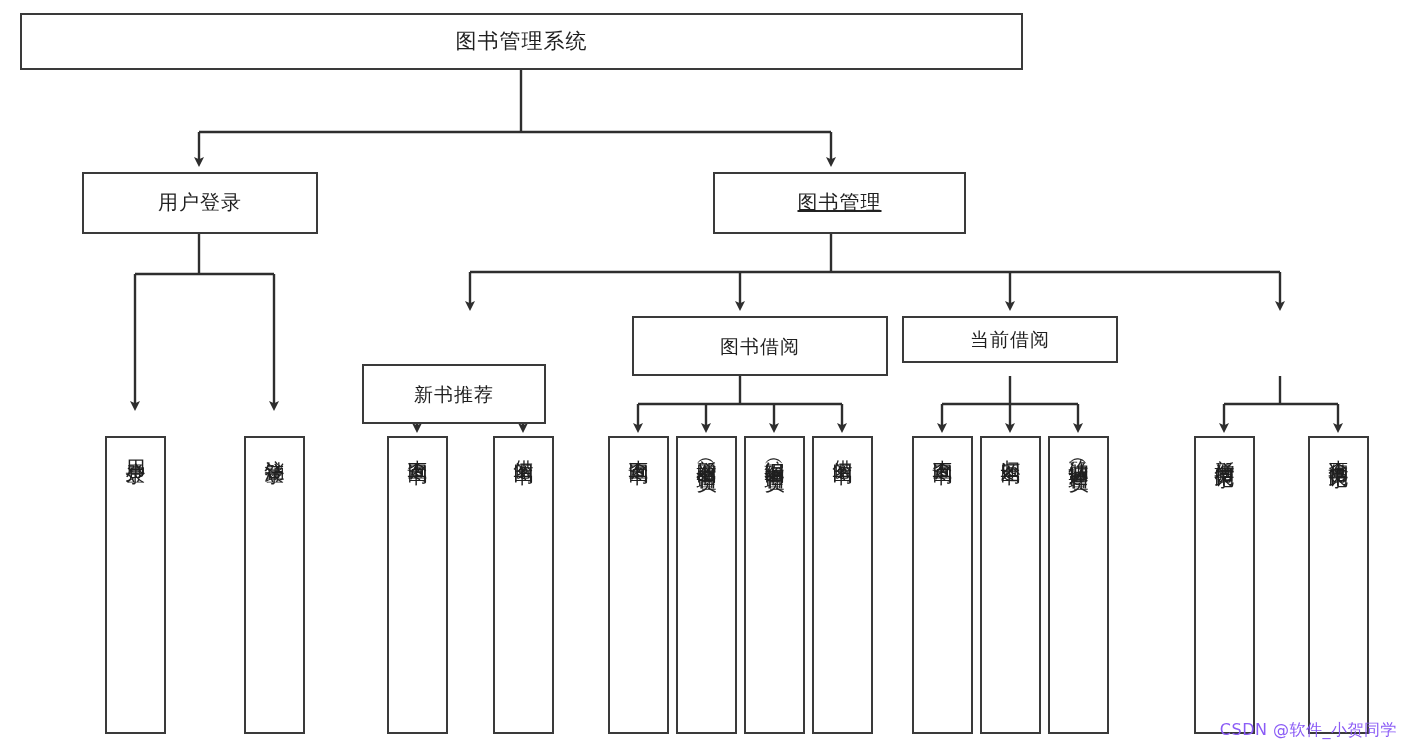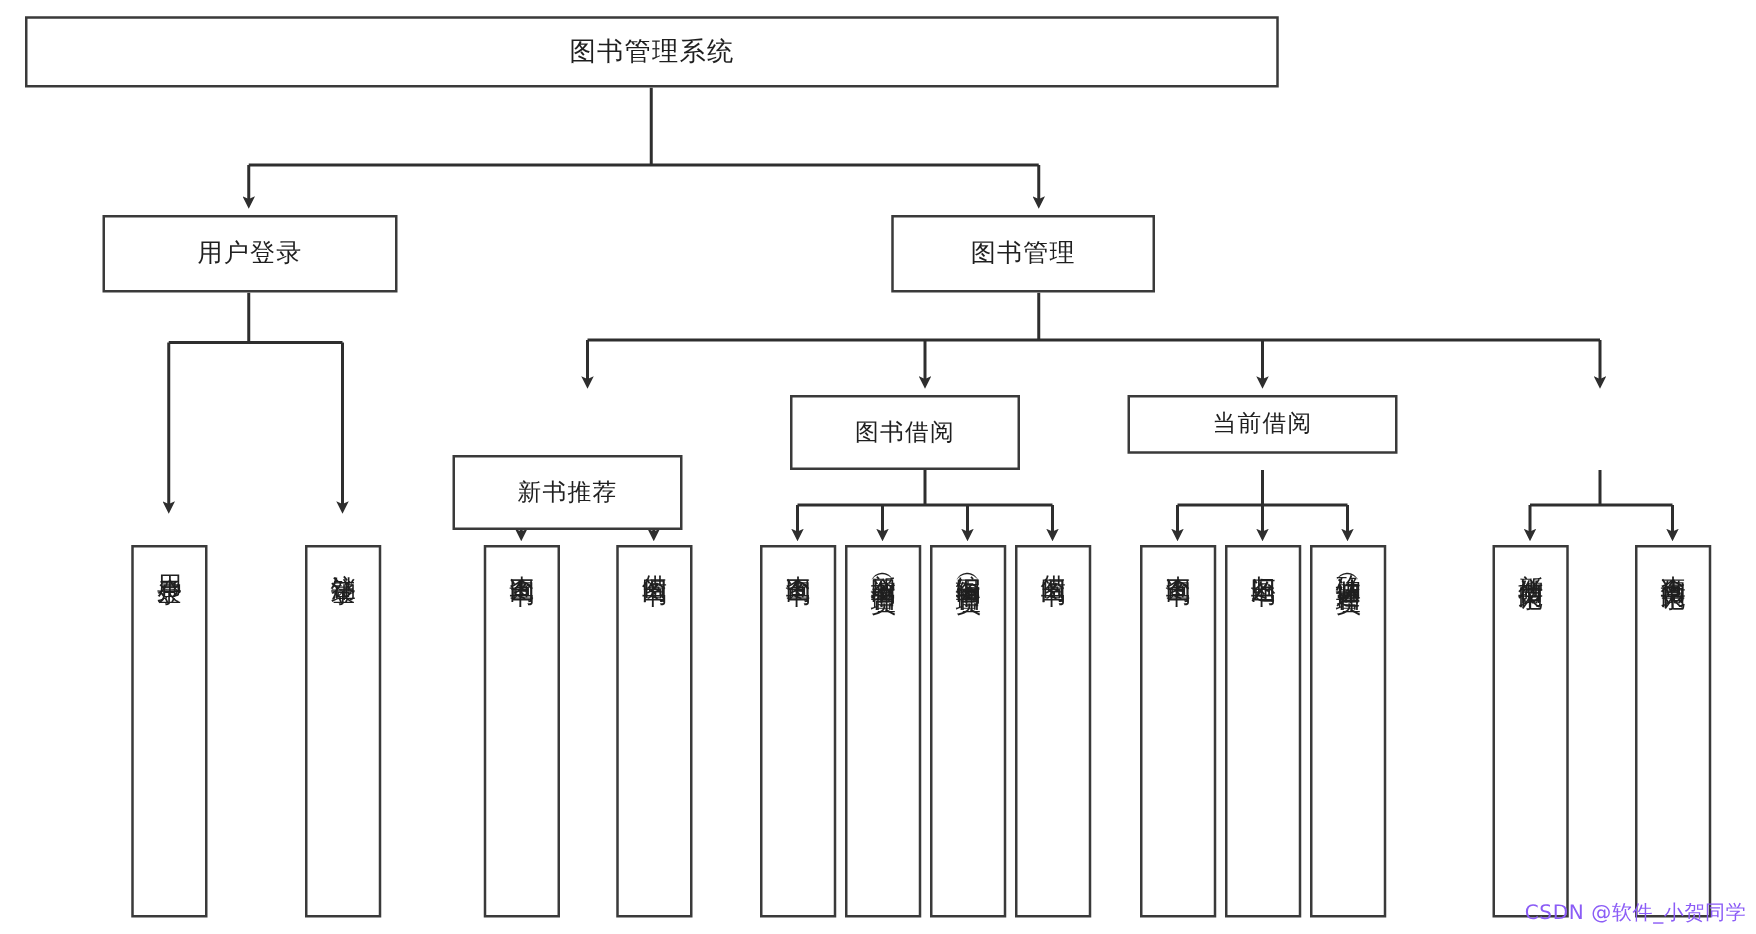--- a/index.html
+++ b/index.html
@@ -127,29 +127,29 @@
   </svg>
 
   <div class="node root" style="left:20px; top:13px; width:1003px; height:57px;">
     <span class="label">图书管理系统</span>
   </div>
 
   <div class="node l2" style="left:82px; top:172px; width:236px; height:62px;">
     <span class="label">用户登录</span>
   </div>
 
-  <div class="node l2" style="left:713px; top:172px; width:211px; height:62px;">
+  <div class="node l2" style="left:713px; top:172px; width:253px; height:62px;text-decoration:underline;">
     <span class="label">图书管理</span>
   </div>
 
   <div class="node l3" style="left:362px; top:328px; width:184px; height:60px;margin-top:36px;">
     <span class="label">新书推荐</span>
   </div>
 
-  <div class="node l3" style="left:632px; top:316px; width:184px; height:60px;">
+  <div class="node l3" style="left:632px; top:316px; width:256px; height:60px;">
     <span class="label">图书借阅</span>
   </div>
 
   <div class="node l3" style="left:902px; top:316px; width:216px; height:47px;">
     <span class="label">当前借阅</span>
   </div>
 
 
   <div class="node leaf" style="left:105px; top:436px; width:61px; height:298px;">
     <span class="label">用户登录</span>

